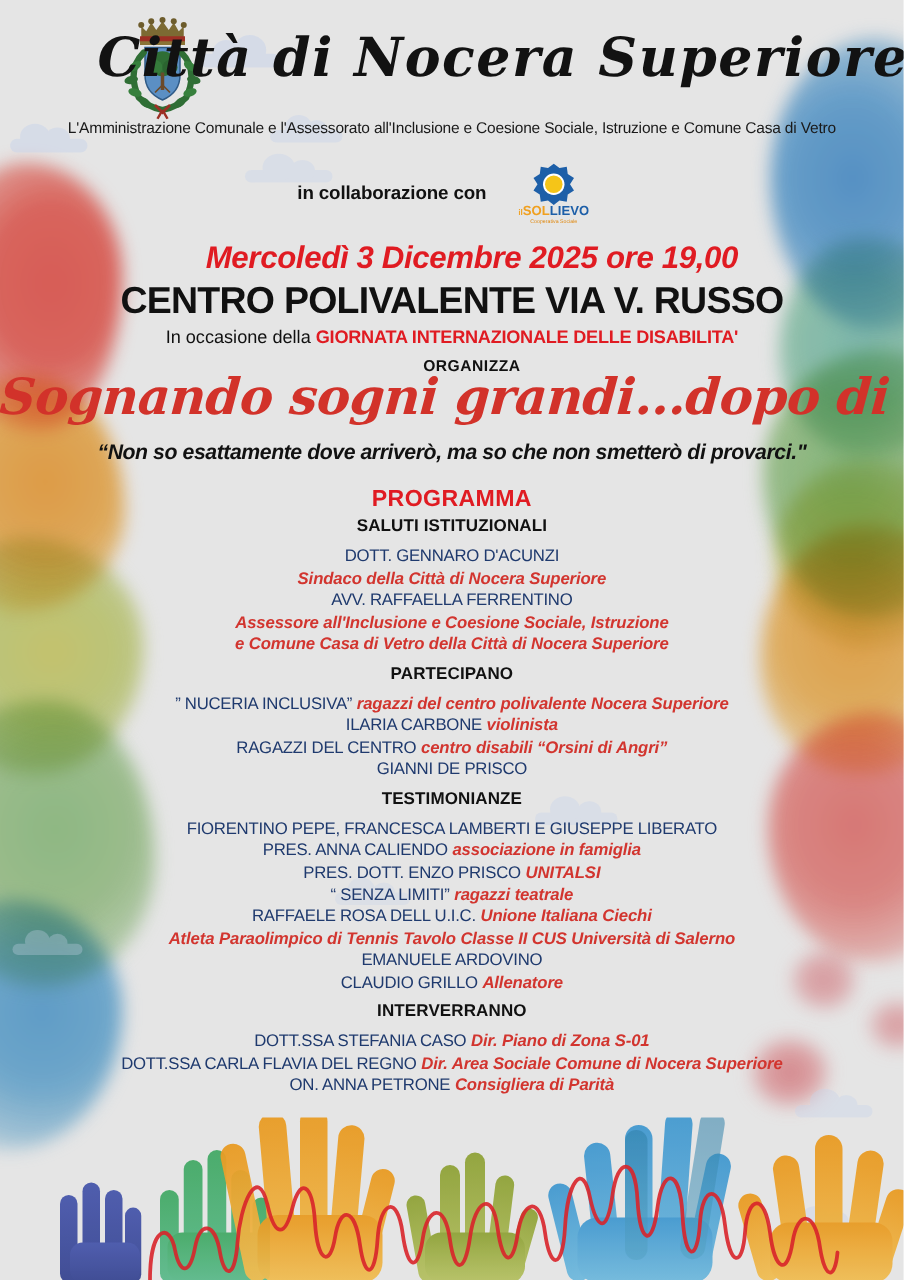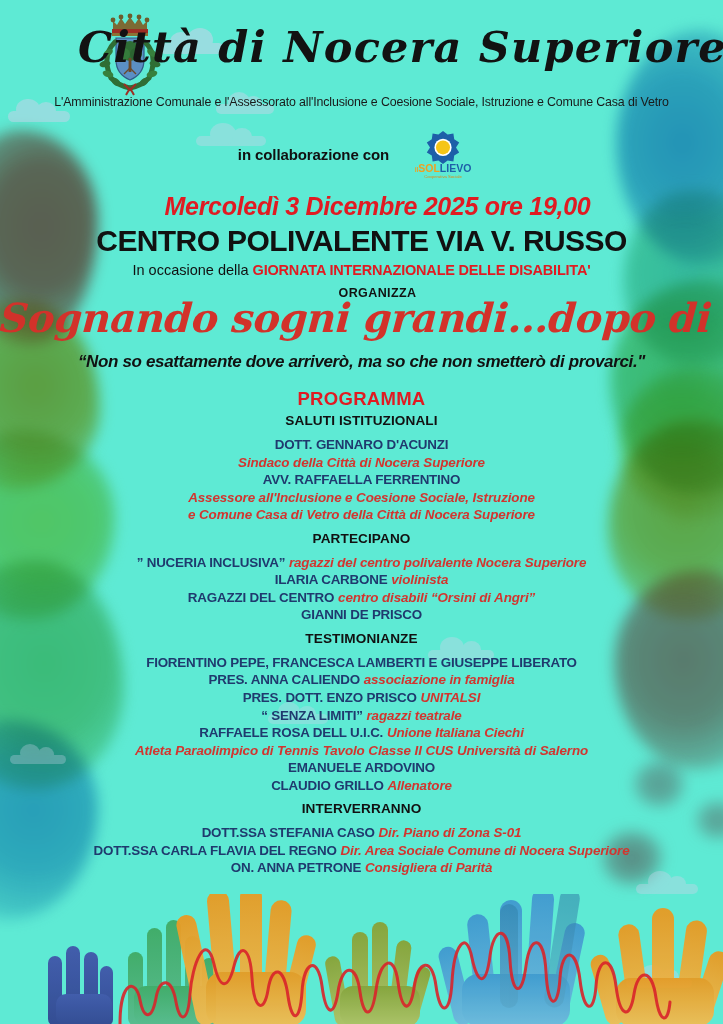--- a/index.html
+++ b/index.html
@@ -6,21 +6,21 @@
   html,body{margin:0;padding:0;background:#fff;}
   body{
     font-family:"Liberation Sans", sans-serif;
     -webkit-font-smoothing:antialiased;
   }
   #poster{
     position:relative;
     width:723px;
     height:1024px;
     margin:0;
-    background:#5eead4;
+    background:#e5e5e5;
     overflow:hidden;
   }
 
   
   .wc{position:absolute;pointer-events:none;filter:blur(7px);mix-blend-mode:multiply;}
 
   
   .wc-l-red{
     left:-52px;top:130px;width:150px;height:215px;
     background:radial-gradient(ellipse at 62% 45%, #ef5a52 0%, #f0635a 38%, rgba(243,122,110,.72) 62%, rgba(247,170,150,0) 82%);
@@ -197,21 +197,21 @@
     font-weight:700;color:#e01b22;font-size:18.5px;letter-spacing:.3px;
     margin:0 0 3px 0;
   }
   .sub-head{
     font-weight:700;color:#111;font-size:13.6px;letter-spacing:.1px;
     margin:0 0 8px 0;
   }
   .row{
     font-size:13.4px;line-height:1.31;margin:0;white-space:nowrap;
   }
-  .nm{font-weight:700;color:#1f3a6e;letter-spacing:-.2px;margin-top:20px;}
+  .nm{font-weight:400;color:#1f3a6e;letter-spacing:-.2px;margin-top:20px;}
   .rl{font-style:italic;color:#d2352f;font-weight:600;letter-spacing:-.1px;}
   .gap{height:7px;}
 
   
   .hands{
     position:absolute;left:0;bottom:0;width:723px;height:130px;
     pointer-events:none;
   }
 </style>
 </head>

